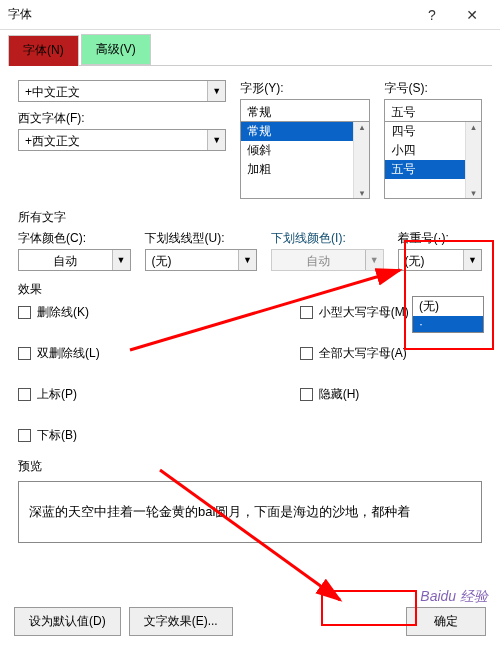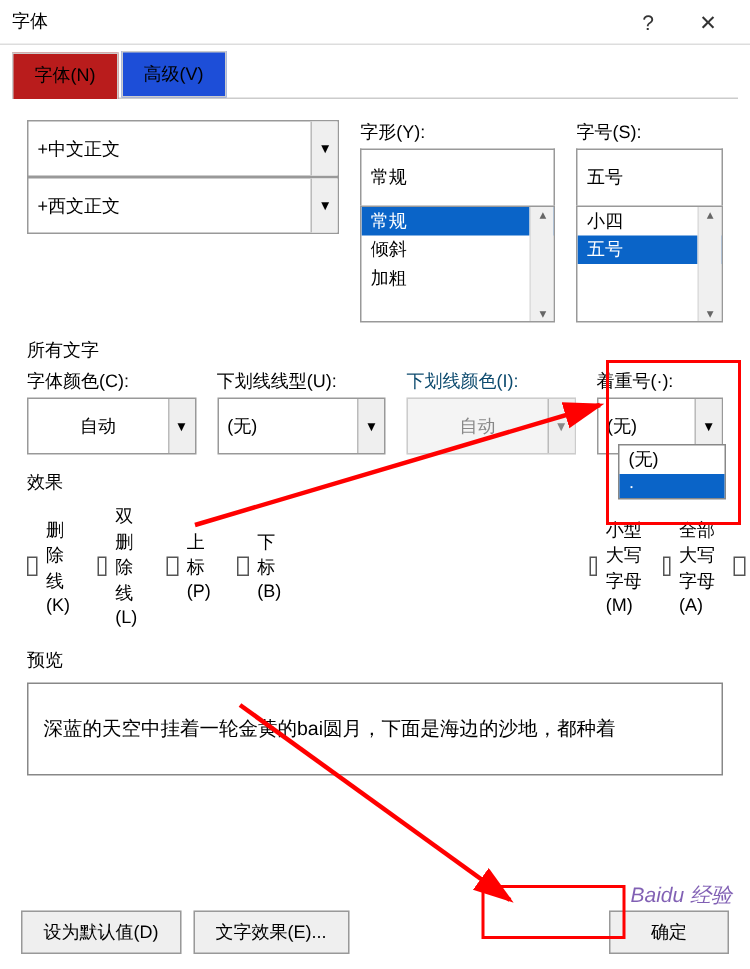--- a/index.html
+++ b/index.html
@@ -2,38 +2,38 @@
 <html><head>
 <meta charset="utf-8">
 <style>
   * { box-sizing: border-box; font-family: "Microsoft YaHei", "SimSun", sans-serif; }
   body { margin: 0; background: #fff; width: 500px; height: 646px; overflow: hidden; font-size: 12px; color: #000; position: relative; }
   .titlebar { height: 30px; display: flex; align-items: center; padding: 0 8px; border-bottom: 1px solid #ddd; }
   .titlebar .title { flex: 1; font-size: 12px; }
   .titlebar .btn { width: 40px; text-align: center; font-size: 14px; color: #333; }
   .tabs { display: flex; border-bottom: 1px solid #ccc; margin: 4px 8px 0 8px; }
   .tab { padding: 6px 14px; border: 1px solid #ccc; border-bottom: none; margin-right: 2px; background: #b91c1c; position: relative; top: 1px; }
-  .tab.inactive { background: #1d4ed8; top: 0; border-bottom: 1px solid #ccc; }
+  .tab.inactive { background: #86efac; top: 0; border-bottom: 1px solid #ccc; }
   .content { padding: 14px 18px 0 18px; }
   .row { display: flex; gap: 14px; margin-bottom: 4px; }
   .col { flex: 1; }
   .label { margin-bottom: 2px; display: block; }
-  .combo { display: flex; height: 38px; border: 1px solid #999; background: #fff; align-items: center; }
+  .combo { display: flex; height: 22px; border: 1px solid #999; background: #fff; align-items: flex-end; }
   .combo span { flex: 1; padding: 0 6px; white-space: nowrap; overflow: hidden; }
   .combo .arrow { width: 18px; height: 100%; border-left: 1px solid #bbb; background: #efefef; display: flex; align-items: center; justify-content: center; font-size: 9px; }
   .listbox { border: 1px solid #999; height: 78px; overflow: hidden; position: relative; }
   .listbox .item { padding: 1px 6px; }
   .listbox .sel { background: #0a64c8; color: #fff; }
   .listbox .scrollbar { position: absolute; right: 0; top: 0; bottom: 0; width: 16px; background: #f0f0f0; border-left: 1px solid #ddd; }
   .listbox .scrollbar::before, .listbox .scrollbar::after { content: "▴"; display: block; text-align: center; font-size: 9px; color: #666; }
   .listbox .scrollbar::after { content: "▾"; position: absolute; bottom: 0; width: 100%; }
   .section-label { margin: 10px 0 4px 0; }
   .combo.disabled { background: #f4f4f4; color: #888; border-color: #ccc; }
   .fx-grid { display: flex; gap: 60px; margin-top: 6px; }
-  .fx-col { display: flex; flex-direction: row; gap: 12px; }
+  .fx-col { display: flex; flex-direction: column; gap: 24px; }
   .chk { display: flex; align-items: center; gap: 6px; }
   .chk .box { width: 13px; height: 13px; border: 1px solid #555; background: #fff; }
   .preview { margin-top: 14px; }
   .preview-box { border: 1px solid #888; height: 62px; margin-top: 6px; display: flex; align-items: center; padding: 13px 10px; overflow: hidden; white-space: nowrap; font-size: 13px; }
   .footer { position: absolute; bottom: 10px; left: 0; right: 0; display: flex; padding: 0 14px; gap: 8px; align-items: center; }
   .footer .spacer { flex: 1; }
   .button { border: 1px solid #999; background: #efefef; padding: 5px 14px; min-width: 80px; text-align: center; }
   .hl-red { position: absolute; border: 2px solid #f00; pointer-events: none; }
   .emphasis-dropdown { position: absolute; border: 1px solid #888; background: #fff; }
   .emphasis-dropdown .item { padding: 1px 6px; }
@@ -56,20 +56,21 @@
 </div>
 
 <div class="content">
 
   <div class="row">
     <div style="flex:1.6">
       <div class="combo">
         <span>+中文正文</span>
         <div class="arrow">▼</div>
       </div>
+      <span class="label" style="margin-top:8px">西文字体(F):</span>
       <div class="combo">
         <span>+西文正文</span>
         <div class="arrow">▼</div>
       </div>
     </div>
     <div style="flex:1">
       <span class="label">字形(Y):</span>
       <div class="combo" style="border-bottom:none">
           <span>常规</span>
         </div>
@@ -79,20 +80,21 @@
         <div class="item">加粗</div>
         <div class="scrollbar"></div>
       </div>
     </div>
     <div style="flex:.75">
       <span class="label">字号(S):</span>
       <div class="combo" style="border-bottom:none">
           <span>五号</span>
         </div>
       <div class="listbox">
+        <div class="item">四号</div>
         <div class="item">小四</div>
         <div class="item sel">五号</div>
         <div class="scrollbar"></div>
       </div>
     </div>
   </div>
 
   <div class="section-label">所有文字</div>
   <div class="row">
     <div class="col">

